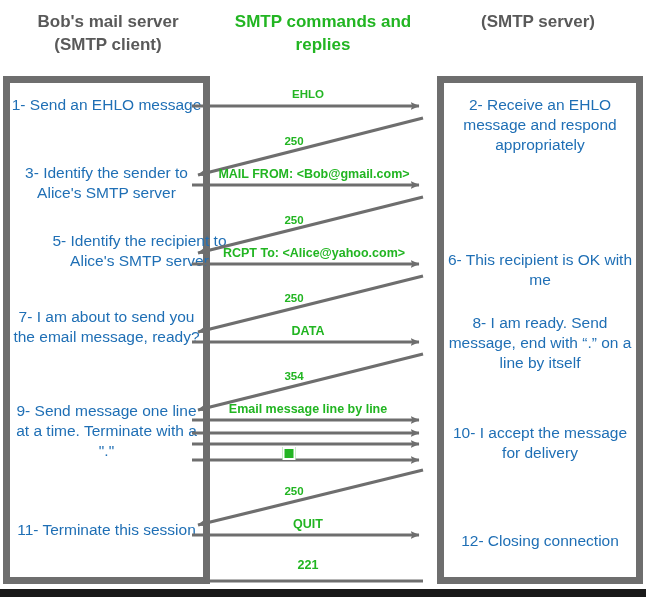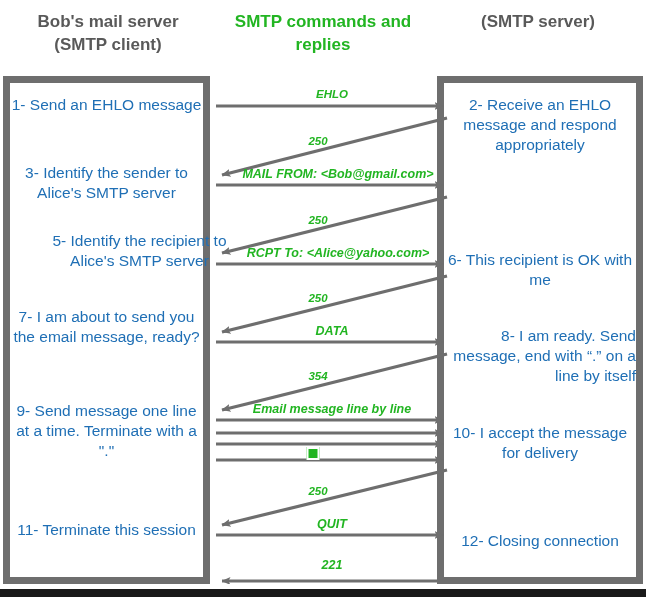--- a/index.html
+++ b/index.html
@@ -34,21 +34,21 @@
   #panel-right{left:437px;top:76px;width:206px;height:508px;}
 
   
   .step{
     position:absolute;text-align:center;color:#1f6fb5;
     font-weight:normal;font-size:15.5px;line-height:20px;
     width:100%;left:0;
   }
 
   
-  #channel{position:absolute;left:214px;top:76px;width:237px;height:508px;font-style:italic;}
+  #channel{position:absolute;left:190px;top:76px;width:237px;height:508px;}
   #channel svg{position:absolute;left:0;top:0;}
 
   .lbl{
     position:absolute;color:#22b522;font-weight:bold;
     font-size:11.5px;white-space:nowrap;line-height:13px;
   }
   .lbl.big{font-size:12.5px;}
   .lbl.c{transform:translateX(-50%);}
 
   
@@ -82,21 +82,21 @@
       <div class="step" style="top:224px;">7- I am about to send you the email message, ready?</div>
       <div class="step" style="top:318px;">9- Send message one line at a time. Terminate with a "."</div>
       <div class="step" style="top:437px;">11- Terminate this session</div>
     </div>
   </div>
 
   <div class="panel" id="panel-right">
     <div class="inner">
       <div class="step" style="top:12px;">2- Receive an EHLO message and respond appropriately</div>
       <div class="step" style="top:167px;">6- This recipient is OK with me</div>
-      <div class="step" style="top:243px;text-align:right;">8-  I am ready. Send message, end with “.” on a line by itself</div>
+      <div class="step" style="top:230px;">8-  I am ready. Send message, end with “.” on a line by itself</div>
       <div class="step" style="top:340px;">10-  I accept the message for delivery</div>
       <div class="step" style="top:448px;">12-  Closing connection</div>
     </div>
   </div>
 
   <div id="channel">
     <svg width="237" height="508" viewBox="0 0 237 508">
       <defs>
         <marker id="ar-r" markerWidth="9" markerHeight="8" refX="8.5" refY="4" orient="auto" markerUnits="userSpaceOnUse">
           <path d="M0,0 L9,4 L0,8 L2,4 Z" fill="#6e6e6e"></path>

